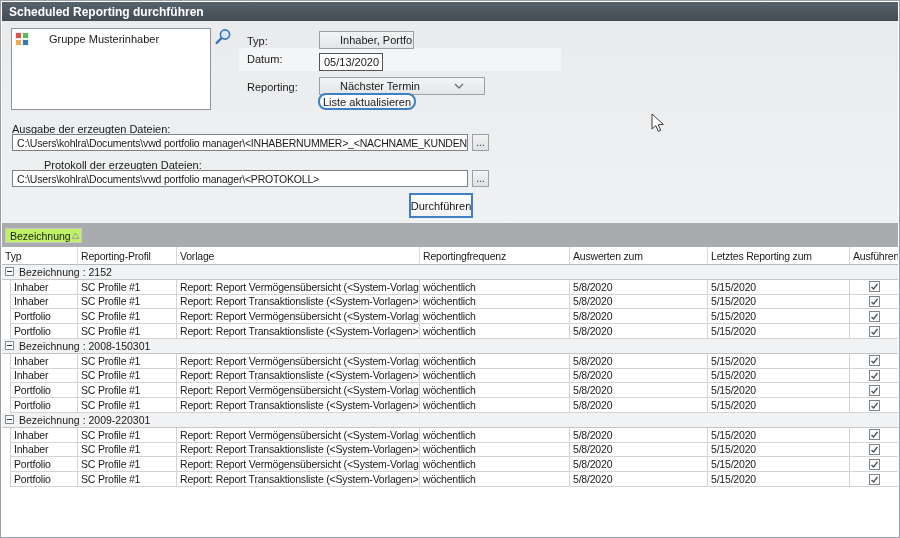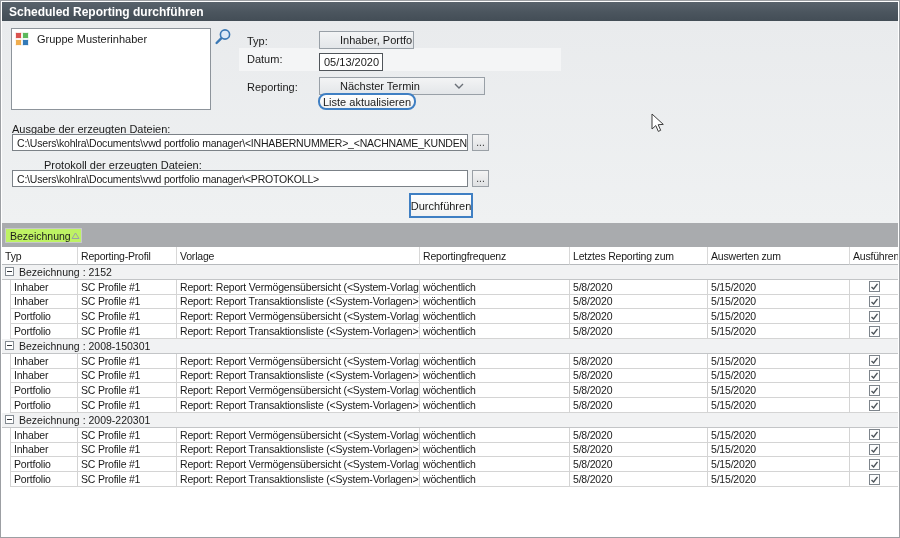--- a/index.html
+++ b/index.html
@@ -25,21 +25,21 @@
     background:linear-gradient(180deg,#e9ebed 0%,#eff1f2 100%);
   }
   .stripe-datum{
     position:absolute; left:237px; top:27px; width:322px; height:23px;
     background:#f4f5f6;
   }
   .listbox{
     position:absolute; left:9px; top:7px; width:200px; height:82px;
     background:#ffffff; border:1px solid #8d949b;
   }
-  .list-item{ display:flex; align-items:center; gap:8px; padding:3px 16px 0 3px; white-space:nowrap; overflow:hidden; }
+  .list-item{ display:flex; align-items:center; gap:20px; padding:3px 16px 0 3px; white-space:nowrap; overflow:hidden; }
   .magnifier{ position:absolute; left:212px; top:7px; width:17px; height:17px; cursor:pointer; }
 
   .form-label{ position:absolute; left:245px; white-space:nowrap; }
   .lbl-typ{ top:14px; } .lbl-datum{ top:32px; } .lbl-reporting{ top:60px; }
 
   .select{
     position:absolute; left:317px; height:18px;
     background:linear-gradient(180deg,#f3f4f5 0%,#e3e6e9 100%);
     border:1px solid #99a0a7; display:flex; align-items:center;
     padding:0 20px; justify-content:space-between; white-space:nowrap; overflow:hidden;text-align:center;
@@ -214,22 +214,22 @@
           </svg>
       </span>
     </div>
   </div>
 
   <div class="grid-header">
       <div class="cell">Typ</div>
       <div class="cell">Reporting-Profil</div>
       <div class="cell">Vorlage</div>
       <div class="cell">Reportingfrequenz</div>
+      <div class="cell">Auswerten zum</div>
       <div class="cell">Letztes Reporting zum</div>
-      <div class="cell">Auswerten zum</div>
       <div class="cell">Ausführen</div>
     </div>
   <div class="grid-body">
       <div class="group-row">
         <span class="expander">
           <span class="minus"></span>
         </span>
         <span>Bezeichnung : 2152</span>
       </div>
       <div class="data-row">

